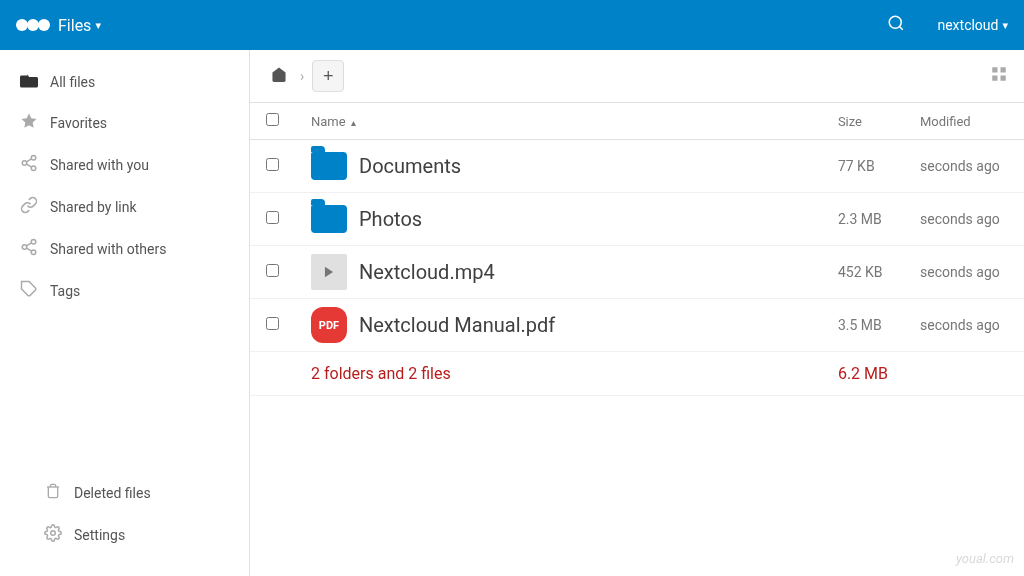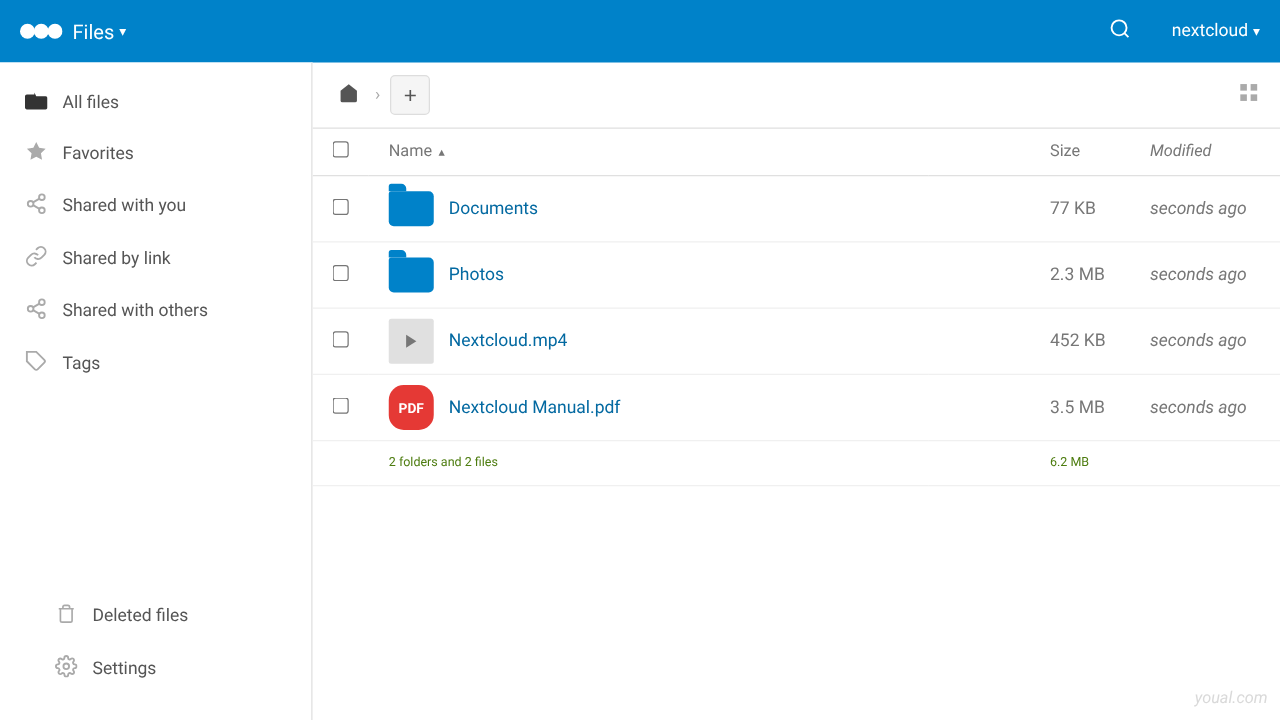--- a/index.html
+++ b/index.html
@@ -93,21 +93,21 @@
       color: #777;
       font-weight: 400;
       font-size: 13px;
       border-bottom: 1px solid #e0e0e0;
     }
     thead th.size-col, thead th.modified-col { text-align: left; }
     tbody tr { border-bottom: 1px solid #f0f0f0; }
     tbody td { padding: 8px 16px; vertical-align: middle; }
     .name-col { width: 100%; }
     .size-col { white-space: nowrap; color: #777; text-align: left; min-width: 80px; }
-    .modified-col { white-space: nowrap; color: #777; text-align: left; min-width: 120px; font-style: italic; }
+    .modified-col { white-space: nowrap; color: #777; text-align: left; min-width: 120px; }
     .actions-col { white-space: nowrap; min-width: 70px; }
 
     .file-row-name { display: flex; align-items: center; gap: 12px; }
     .file-icon { width: 36px; height: 36px; display: flex; align-items: center; justify-content: center; flex-shrink: 0; }
     .folder-icon { width: 36px; height: 28px; background: #0082c9; border-radius: 2px 4px 4px 4px; position: relative; }
     .folder-icon::before {
       content: '';
       position: absolute;
       top: -6px;
       left: 0;
@@ -133,29 +133,29 @@
       background: #e53935;
       border-radius: 12px;
       display: flex;
       align-items: center;
       justify-content: center;
       color: white;
       font-size: 11px;
       font-weight: bold;
     }
 
-    .file-name { font-size: 14px; color: #0369a1; cursor: pointer; }
+    .file-name { font-size: 20px; color: #404040; cursor: pointer; }
 
     .action-icons { display: flex; align-items: center; gap: 8px; opacity: 0; }
     .action-icon { color: #aaa; cursor: pointer; font-size: 14px; padding: 2px 4px; }
 
     .check-col { width: 30px; }
     input[type="checkbox"] { cursor: pointer; }
 
-    .summary-row td { color: #4d7c0f; font-size: 10px; padding: 12px 16px; }
+    .summary-row td { color: #b91c1c; font-size: 16px; padding: 12px 16px; }
 
     
     .watermark {
       position: absolute;
       bottom: 10px;
       right: 10px;
       color: rgba(180,180,180,0.5);
       font-size: 13px;
       pointer-events: none;
       font-style: italic;

